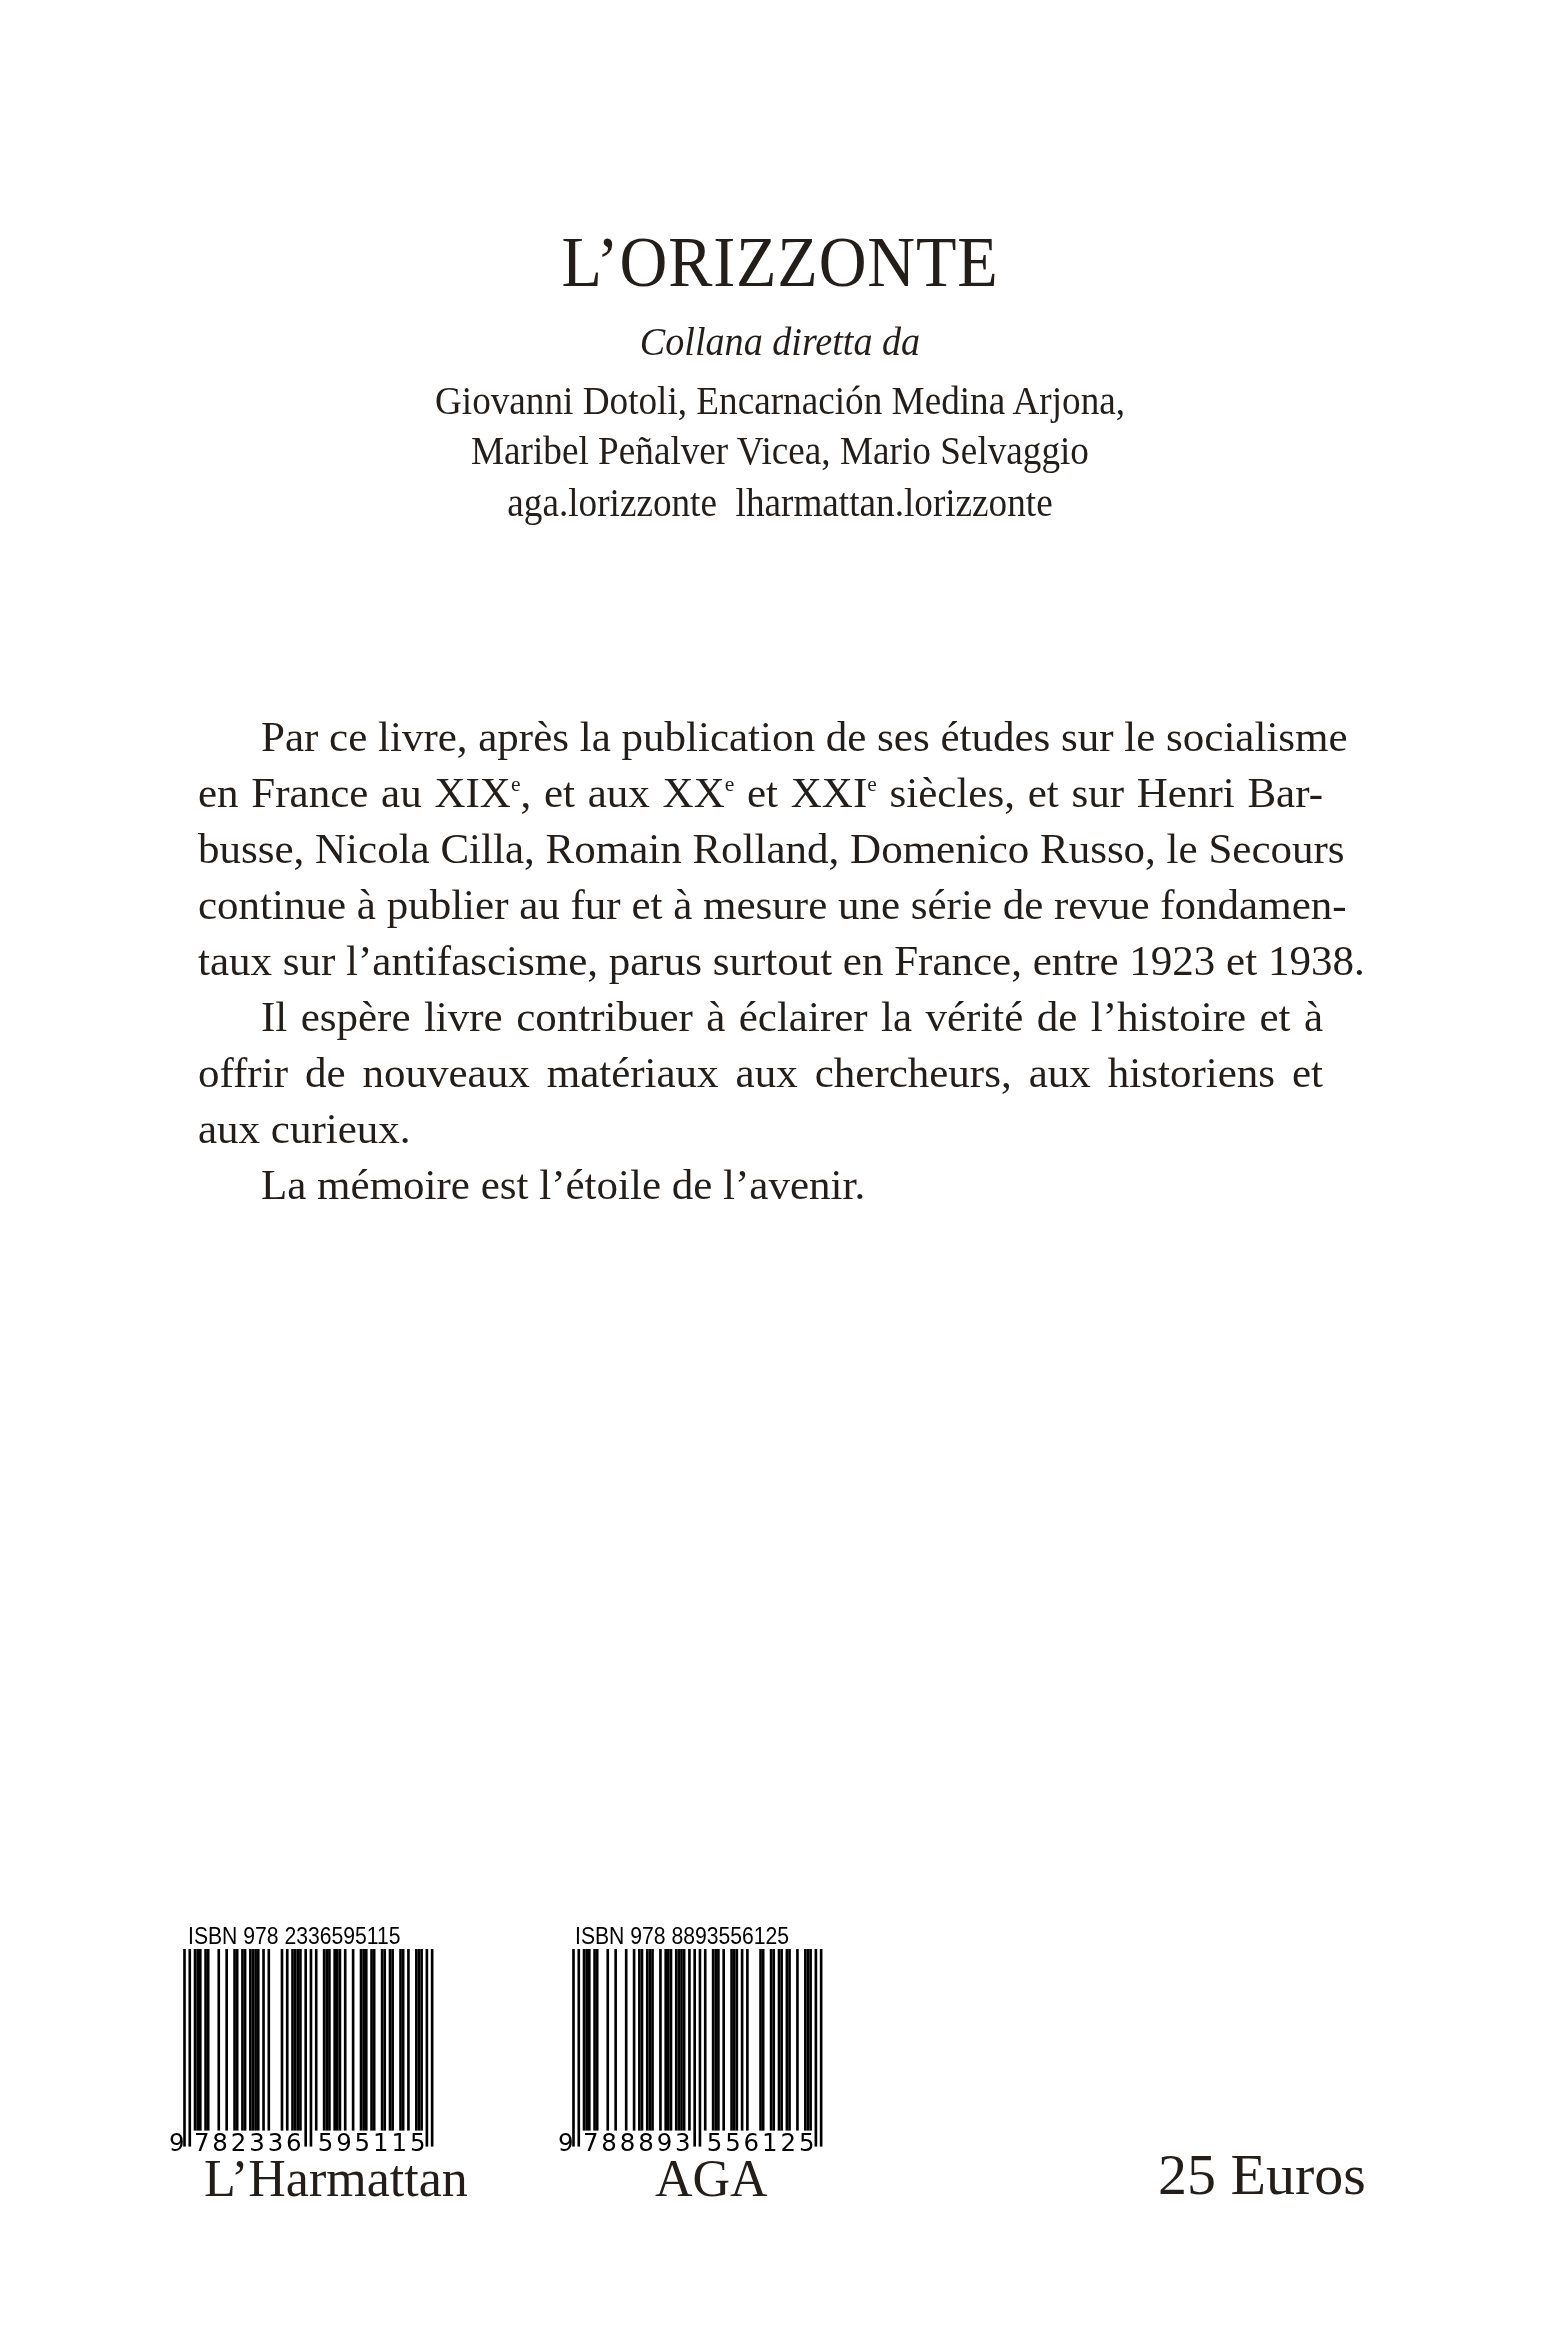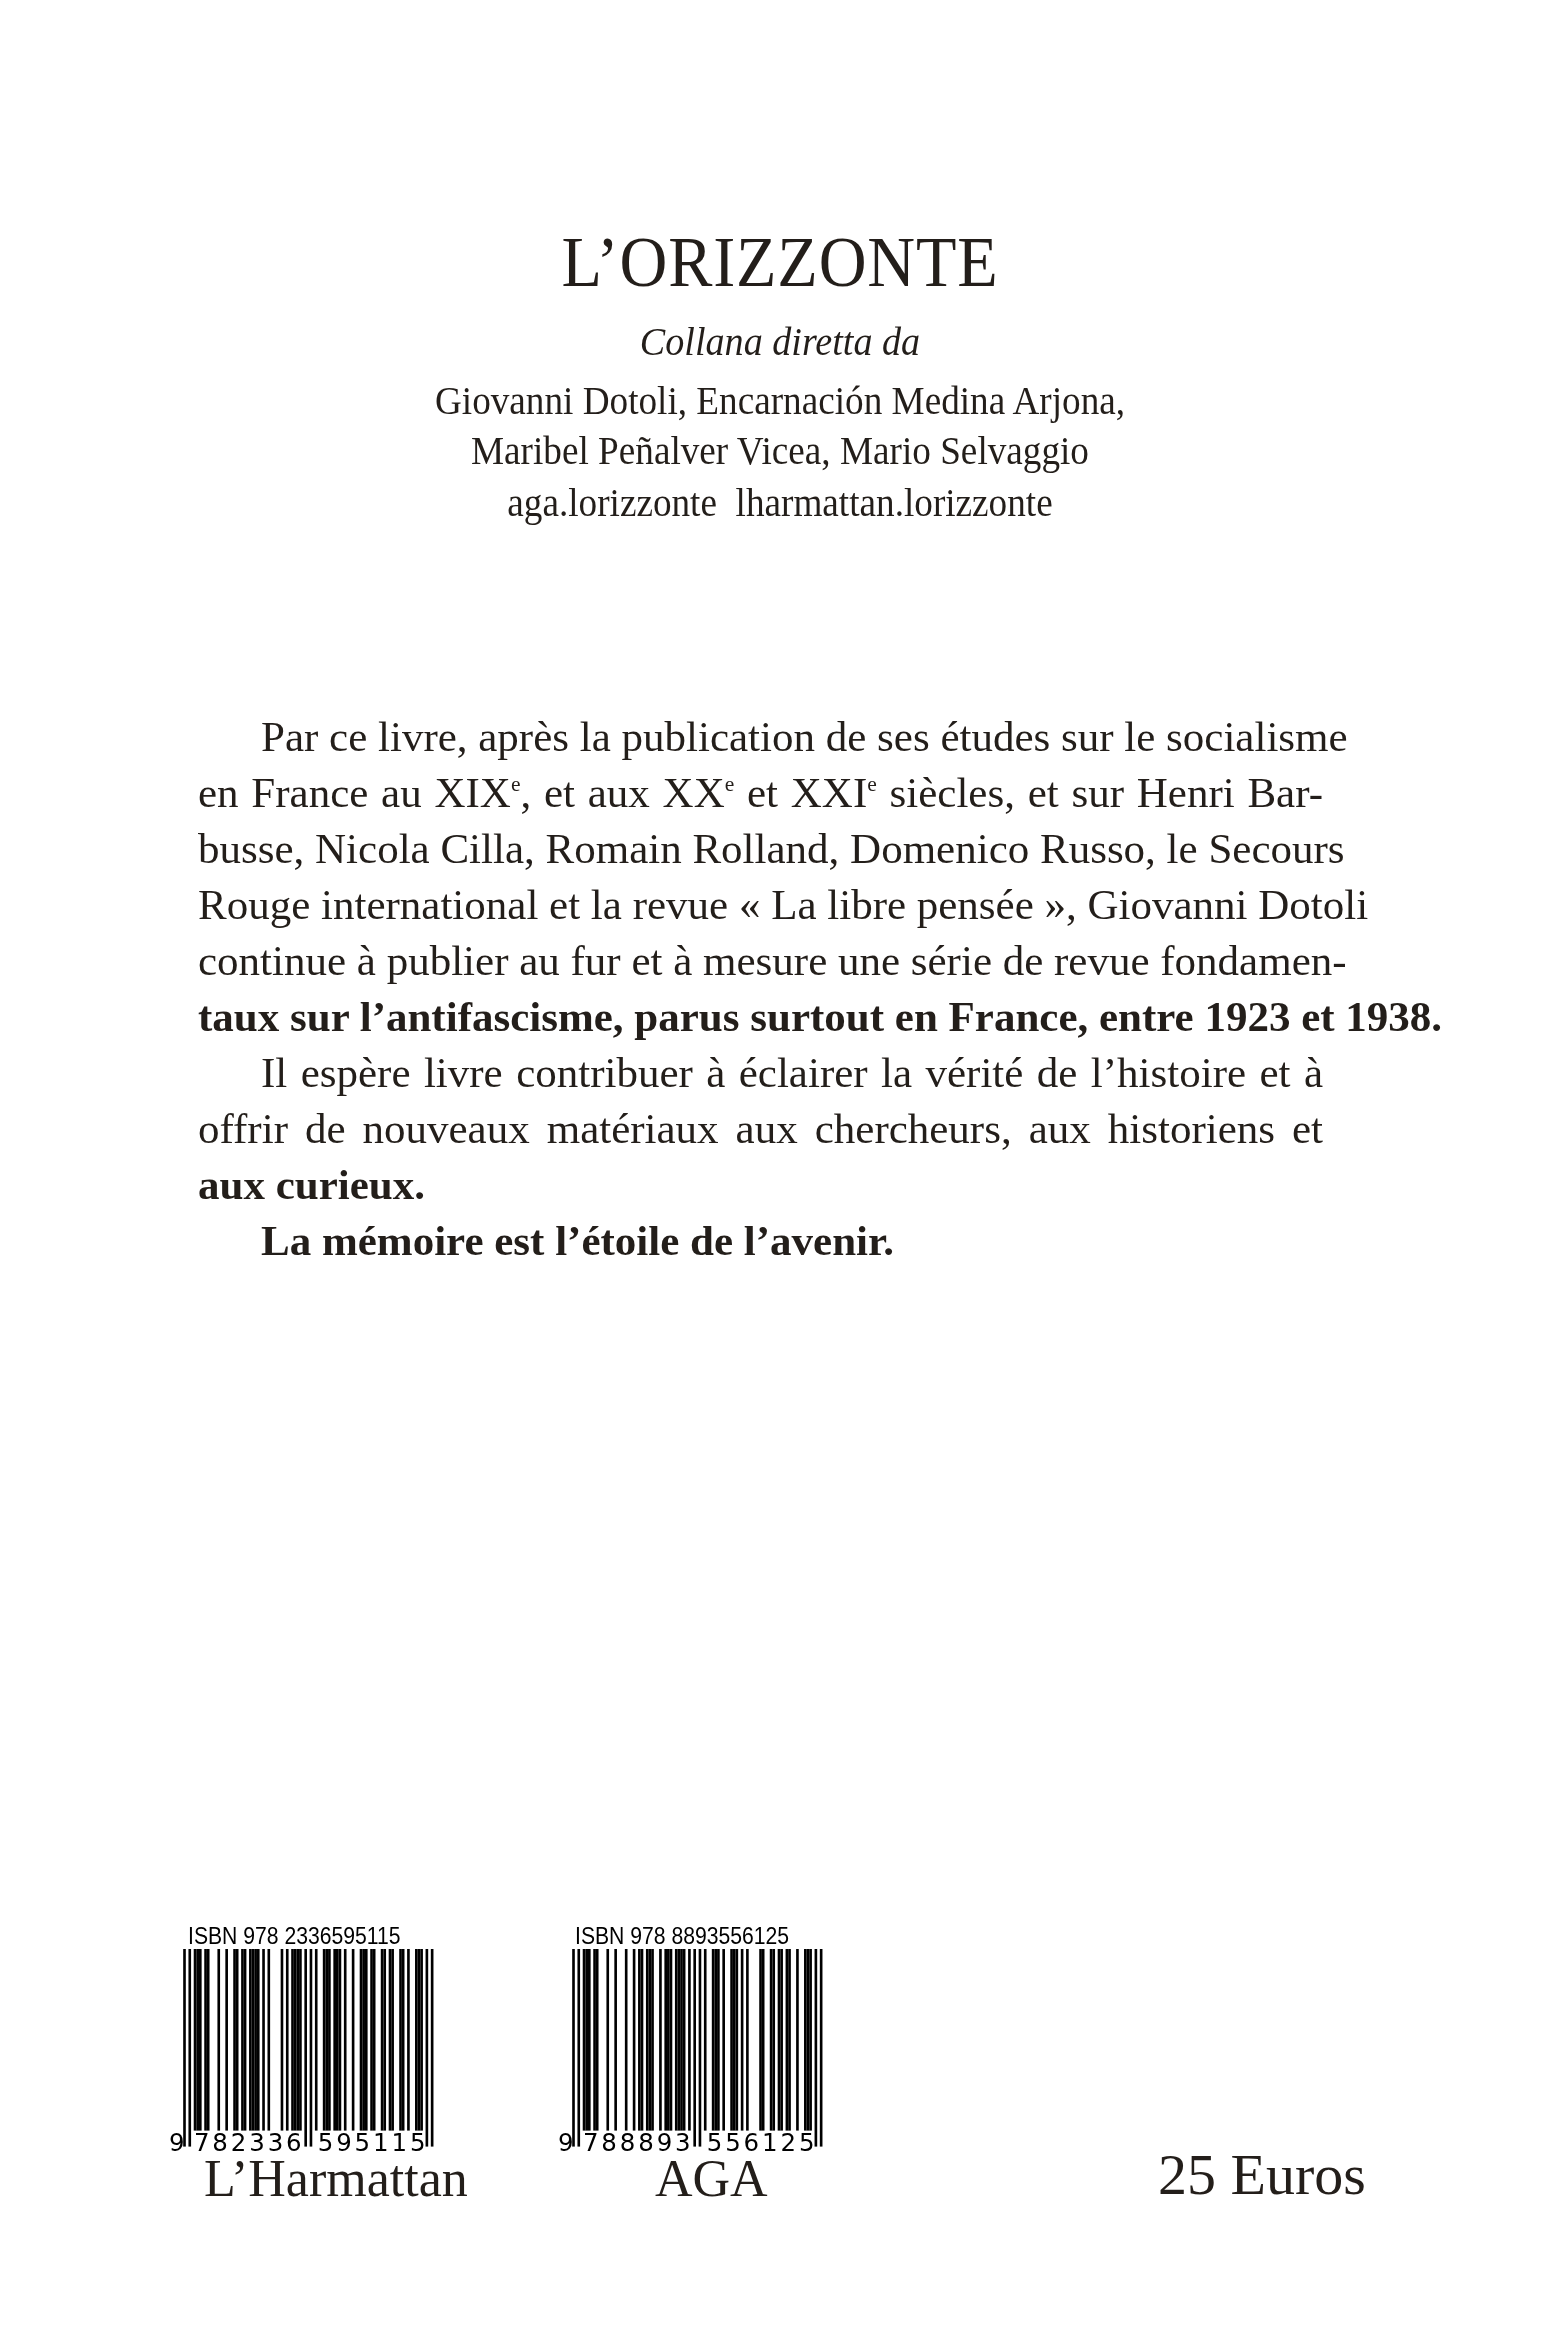--- a/index.html
+++ b/index.html
@@ -79,21 +79,20 @@
     .blurb .line {
       display: block;
       white-space: nowrap;
       height: 56px;
       text-align: justify;
       text-align-last: justify;
       transform-origin: 0 0;
     }
     .blurb .line.last {
       text-align-last: left;
-      font-weight: bold;
     }
     .blurb .line.indent {
       padding-left: 63px;
     }
     .blurb sup {
       font-size: 0.5em;
       vertical-align: 0;
       position: relative;
       top: -0.75em;
       line-height: 0;
@@ -148,21 +147,20 @@
   <div class="directors">
     <div>Giovanni Dotoli, Encarnación Medina Arjona,</div>
     <div>Maribel Peñalver Vicea, Mario Selvaggio</div>
   </div>
   <div class="social"><span>aga.lorizzonte</span>  <span>lharmattan.lorizzonte</span></div>
 
   <div class="blurb" id="blurb">
       <span class="line indent">Par ce livre, après la publication de ses études sur le socialisme</span>
       <span class="line">en France au XIX<sup>e</sup>, et aux XX<sup>e</sup> et XXI<sup>e</sup> siècles, et sur Henri Bar-</span>
       <span class="line">busse, Nicola Cilla, Romain Rolland, Domenico Russo, le Secours</span>
-      <span class="line">Rouge international et la revue « La libre pensée », Giovanni Dotoli</span>
       <span class="line">continue à publier au fur et à mesure une série de revue fondamen-</span>
       <span class="line last">taux sur l’antifascisme, parus surtout en France, entre 1923 et 1938.</span>
       <span class="line indent">Il espère livre contribuer à éclairer la vérité de l’histoire et à</span>
       <span class="line">offrir de nouveaux matériaux aux chercheurs, aux historiens et</span>
       <span class="line last">aux curieux.</span>
       <span class="line indent last">La mémoire est l’étoile de l’avenir.</span>
     </div>
 
   <div class="barcode" style="left:169px;">
     <div class="isbn-label" style="left:19px;">ISBN 978 2336595115</div>

